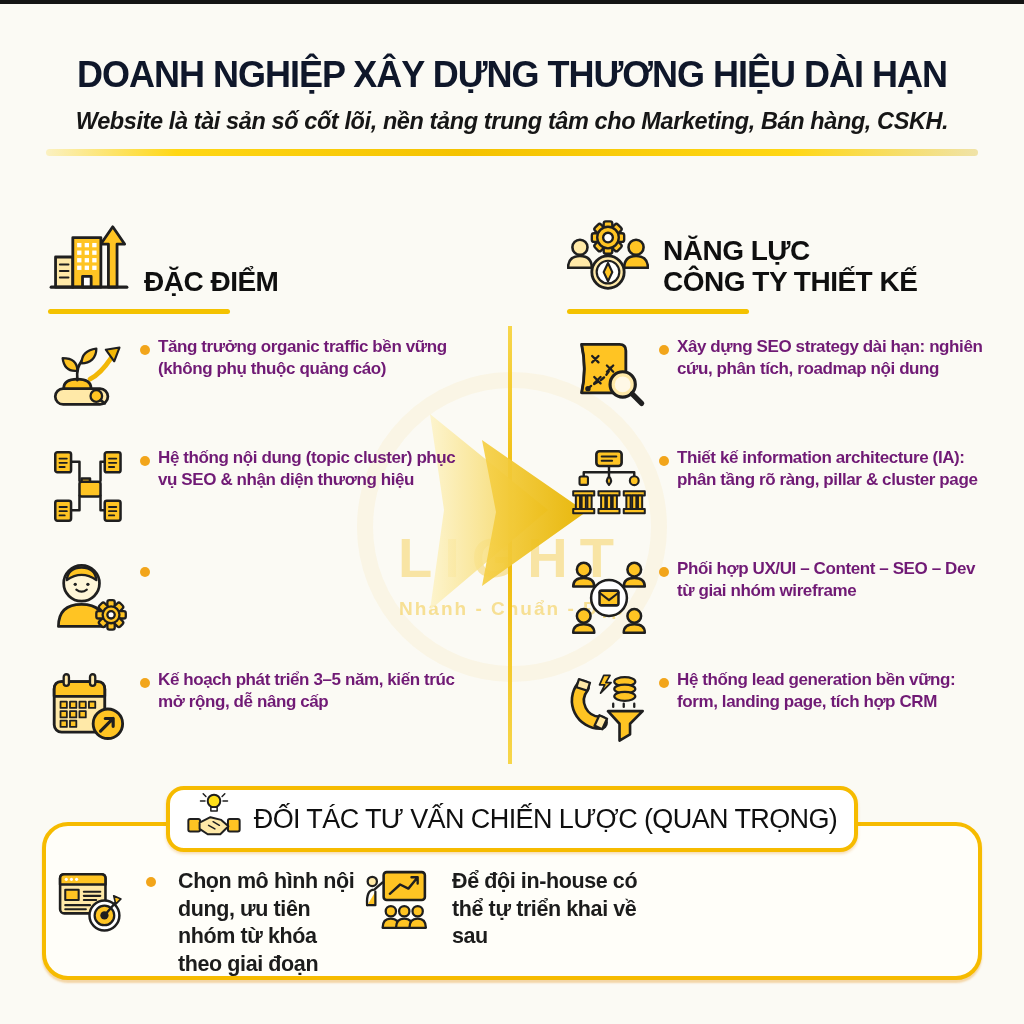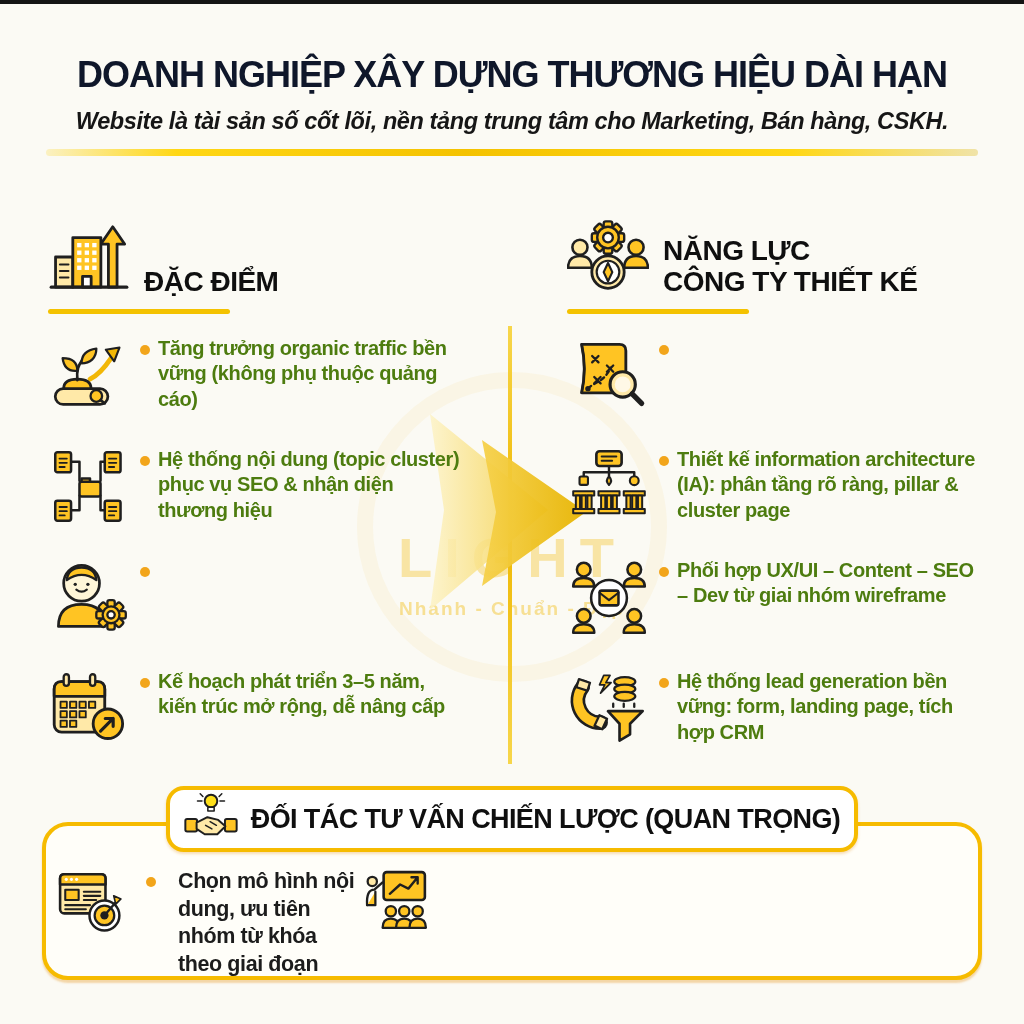--- a/index.html
+++ b/index.html
@@ -24,21 +24,21 @@
   .col { position:absolute; top:212px; width:418px; }
   .col-left  { left:48px; }
   .col-right { left:567px; }
   .col-header { display:flex; align-items:flex-end; gap:14px; height:86px; }
   .col-header h2 { font-size:28px; line-height:1.13; font-weight:bold; letter-spacing:-0.5px; color:#0f0f0f; }
   .col-underline { width:182px; height:5px; border-radius:3px; background:#F4C200; margin-top:11px; }
   .col-items { list-style:none; margin-top:22px; }
   .item { display:flex; align-items:flex-start; gap:8px; margin-bottom:21px; min-height:90px; }
   .item .icon-box { flex:0 0 84px; display:flex; justify-content:center; }
   .bullet { flex:0 0 10px; width:10px; height:10px; border-radius:50%; background:#F2A51B; margin-top:9px; }
-  .item p { font-size:20px; font-weight:bold; line-height:1.27; letter-spacing:-0.4px; color:#4d7c0f; width:308px; }
+  .item p { font-size:17px; font-weight:bold; line-height:1.27; letter-spacing:-0.4px; color:#701a75; width:308px; }
 
   
   .v-line { position:absolute; left:508px; top:326px; width:4px; height:438px;
             background:linear-gradient(180deg,#F7D64B 0%,#EFB700 45%,#F7D64B 100%); }
   .flow-arrow { position:absolute; left:430px; top:410px; }
   .watermark { position:absolute; left:512px; top:525px; transform:translateX(-50%);
                text-align:center; pointer-events:none; width:400px; }
   .wm-brand { font-size:56px; font-weight:bold; letter-spacing:12px; color:rgba(243,198,52,0.42); }
   .wm-tagline { margin-top:8px; font-size:19px; font-weight:bold; letter-spacing:2px; color:rgba(243,198,52,0.5); }
   .wm-swirl { position:absolute; left:357px; top:372px; width:310px; height:310px; border-radius:50%;
@@ -50,21 +50,21 @@
     border:4px solid #F6BB00; border-radius:26px; background:#FFFEF9;
     box-shadow:0 3px 2px rgba(229,146,24,0.35);
   }
   .bottom-pill {
     position:absolute; left:512px; top:786px; transform:translateX(-50%);
     width:692px; height:66px; background:#FFFFFF;
     border:4px solid #F6BB00; border-radius:18px;
     display:flex; align-items:center; justify-content:center; gap:13px;
     box-shadow:0 2px 3px rgba(229,146,24,0.30);
   }
-  .bottom-pill h3 { font-size:27px; font-weight:bold; letter-spacing:-0.6px; color:#0f0f0f; white-space:nowrap; }
+  .bottom-pill h3 { font-size:27px; font-weight:normal; letter-spacing:-0.6px; color:#0f0f0f; white-space:nowrap; }
   .bottom-items { position:absolute; left:56px; top:868px; width:918px; display:flex; }
   .b-item { display:flex; align-items:flex-start; gap:22px; }
   .b-item .icon-box { flex:0 0 68px; display:flex; justify-content:center; }
   .b-item p { font-size:21.5px; font-weight:bold; line-height:1.28; letter-spacing:-0.4px; color:#1c1c1c; }
   .b-item-1 { width:306px; } .b-item-1 p { width:212px; }
   .b-item-2 { width:332px; } .b-item-2 p { width:240px; }
   .b-item-3 { width:280px; } .b-item-3 p { width:205px; }
 
   svg { display:block; }
 </style>
@@ -280,20 +280,21 @@
               <path d="M24 39 l6 6 M30 39 l-6 6"></path>
             </g>
             <path d="M18 50 C26 42 31 46 40 30" stroke-dasharray="4 3.4" stroke-width="2.2"></path>
             <circle cx="18" cy="50" r="2.6" fill="#1f1f1f" stroke="none"></circle>
             <circle cx="51" cy="46" r="12" fill="#FFE9A8" stroke-width="3"></circle>
             <circle cx="51" cy="46" r="7.5" fill="#FFF8E6" stroke="none"></circle>
             <line x1="60" y1="55" x2="69" y2="64" stroke-width="5"></line>
           </svg>
         </span>
         <span class="bullet"></span>
+        <p>Xây dựng SEO strategy dài hạn: nghiên cứu, phân tích, roadmap nội dung</p>
       </li>
 
       <li class="item">
         <span class="icon-box">
           <svg width="80" height="80" viewBox="0 0 76 76" fill="none" stroke="#1f1f1f" stroke-width="2.5" stroke-linecap="round" stroke-linejoin="round">
             <path d="M38 18 V24 M14 24 H62 M14 24 V28 M38 24 V28 M62 24 V28" stroke-width="2.3"></path>
             <rect x="26" y="4" width="24" height="14" rx="3" fill="#FFC423"></rect>
             <line x1="31" y1="9" x2="45" y2="9" stroke-width="1.8"></line>
               <line x1="31" y1="13" x2="41" y2="13" stroke-width="1.8"></line>
             <rect x="10" y="28" width="8" height="8" rx="1.5" fill="#FFC423" stroke-width="2"></rect>
@@ -418,15 +419,16 @@
           <g fill="#FFC423" stroke-width="2.2">
             <circle cx="27" cy="42" r="5"></circle>
               <path d="M19 58 Q19 49 27 49 Q35 49 35 58 Z"></path>
             <circle cx="40" cy="42" r="5"></circle>
               <path d="M32 58 Q32 49 40 49 Q48 49 48 58 Z"></path>
             <circle cx="53" cy="42" r="5"></circle>
               <path d="M45 58 Q45 49 53 49 Q61 49 61 58 Z"></path>
           </g>
         </svg>
       </span>
+      <p>Để đội in-house có thể tự triển khai về sau</p>
     </div>
   </div>
 </div>
 
 </body></html>

